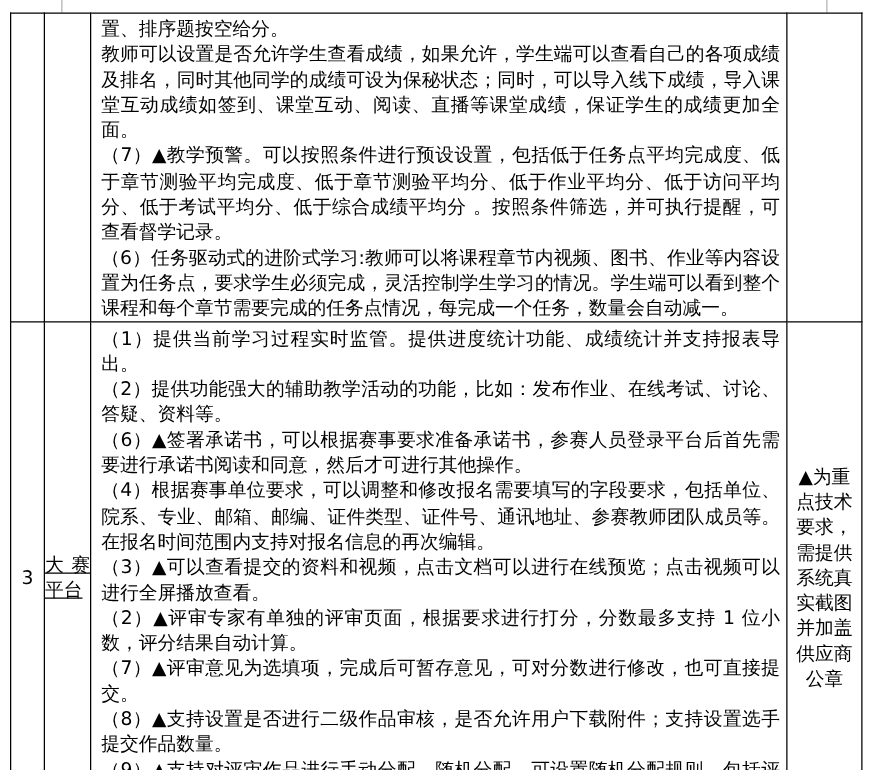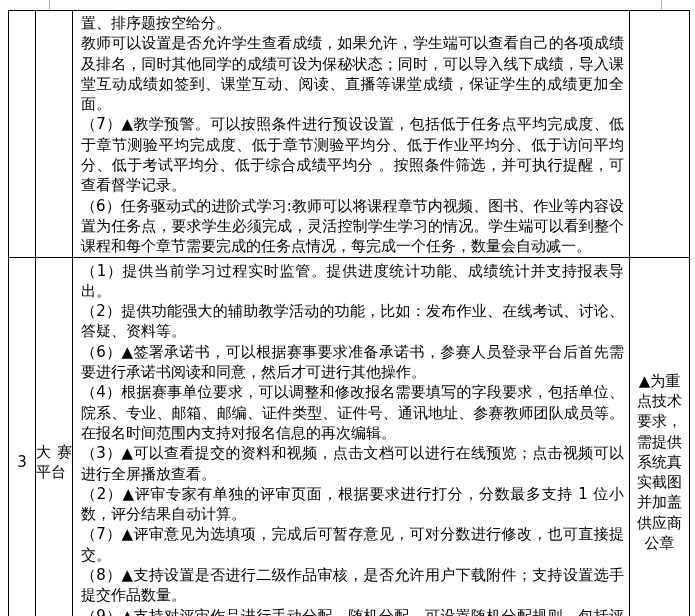--- a/index.html
+++ b/index.html
@@ -26,21 +26,21 @@
     padding:0;
     vertical-align:top;
     font-size:15px;
     line-height:20.3px;
   }
   td.no-cell{vertical-align:middle;text-align:center;}
   td.cat-cell{vertical-align:middle;}
   td.cat-cell .cat-inner{
     width:36px;margin:0 auto;
     text-align:justify;text-align-last:left;
-    word-break:break-all;line-break:anywhere;
+    word-break:break-all;line-break:anywhere;text-decoration:underline;
   }
   td.req-cell{padding:2px 5px 0 8px;}
   td.req-cell.r2{padding-top:3px;}
   td.req-cell p{
     margin:0;
     text-align:justify;
     text-justify:inter-character;
     word-break:break-all;
   }
   td.note-cell{vertical-align:middle;}

